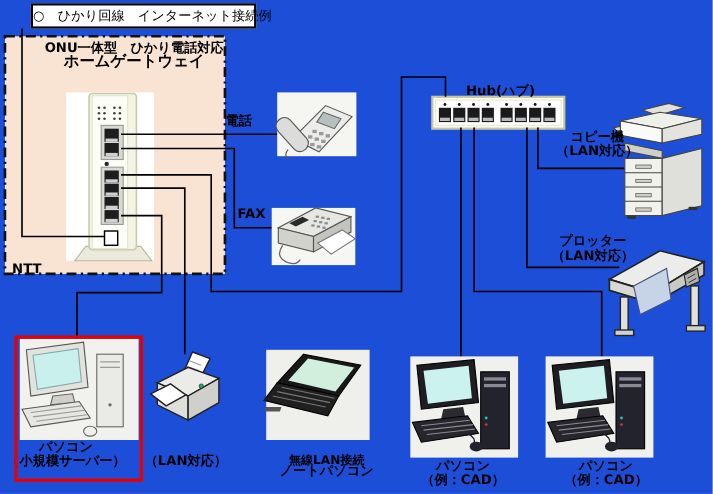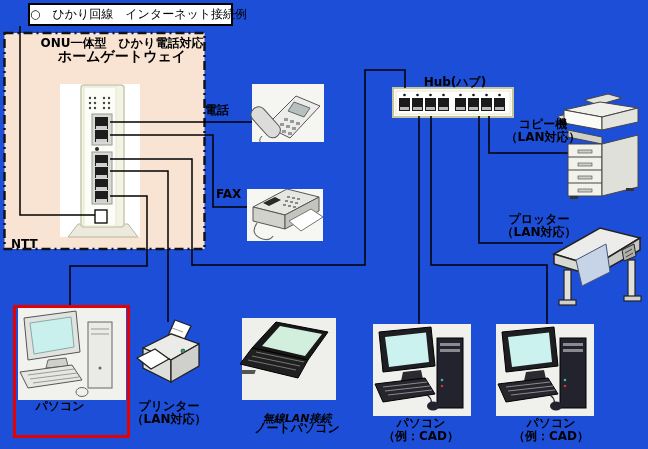--- a/index.html
+++ b/index.html
@@ -259,26 +259,26 @@
   <div class="lbl left" style="left:216px;top:188px;">FAX</div>
   <div class="lbl" style="left:415px;top:76px;width:80px;">Hub(ハブ)</div>
 
   <div class="lbl" style="left:503px;top:118px;width:80px;">コピー機</div>
   <div class="lbl" style="left:503px;top:131px;width:80px;">（LAN対応）</div>
 
   <div class="lbl" style="left:499px;top:213px;width:80px;">プロッター</div>
   <div class="lbl" style="left:499px;top:226px;width:80px;">（LAN対応）</div>
 
   <div class="lbl" style="left:0px;top:400px;width:120px;">パソコン</div>
-
-  <div class="lbl" style="left:119px;top:400px;width:100px;">プリンター</div>
+  <div class="lbl" style="left:0px;top:413px;width:120px;">（小規模サーバー）</div>
+
   <div class="lbl" style="left:119px;top:413px;width:100px;">（LAN対応）</div>
 
   <div class="lbl" style="left:247px;top:422px;width:100px;">ノートパソコン</div>
-  <div class="lbl small bold" style="left:247px;top:412px;width:100px;font-style:italic;">無線LAN接続</div>
+  <div class="lbl small bold" style="left:247px;top:412px;width:100px;">無線LAN接続</div>
 
   <div class="lbl" style="left:366px;top:417px;width:110px;">パソコン</div>
   <div class="lbl" style="left:366px;top:430px;width:110px;">（例：CAD）</div>
 
   <div class="lbl" style="left:496px;top:417px;width:110px;">パソコン</div>
   <div class="lbl" style="left:496px;top:430px;width:110px;">（例：CAD）</div>
 
 </div>
 
 </body></html>

